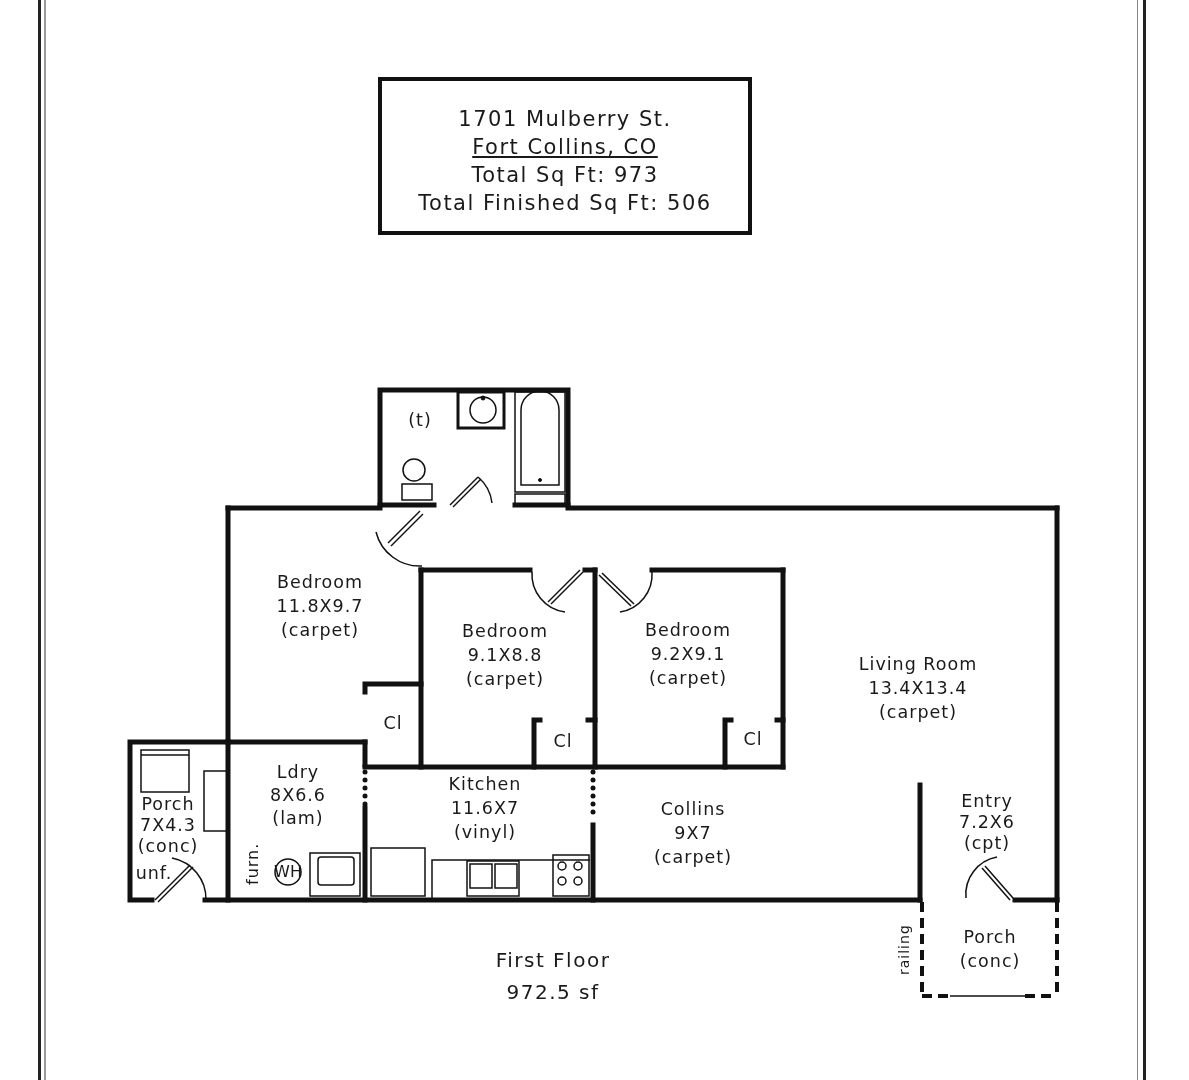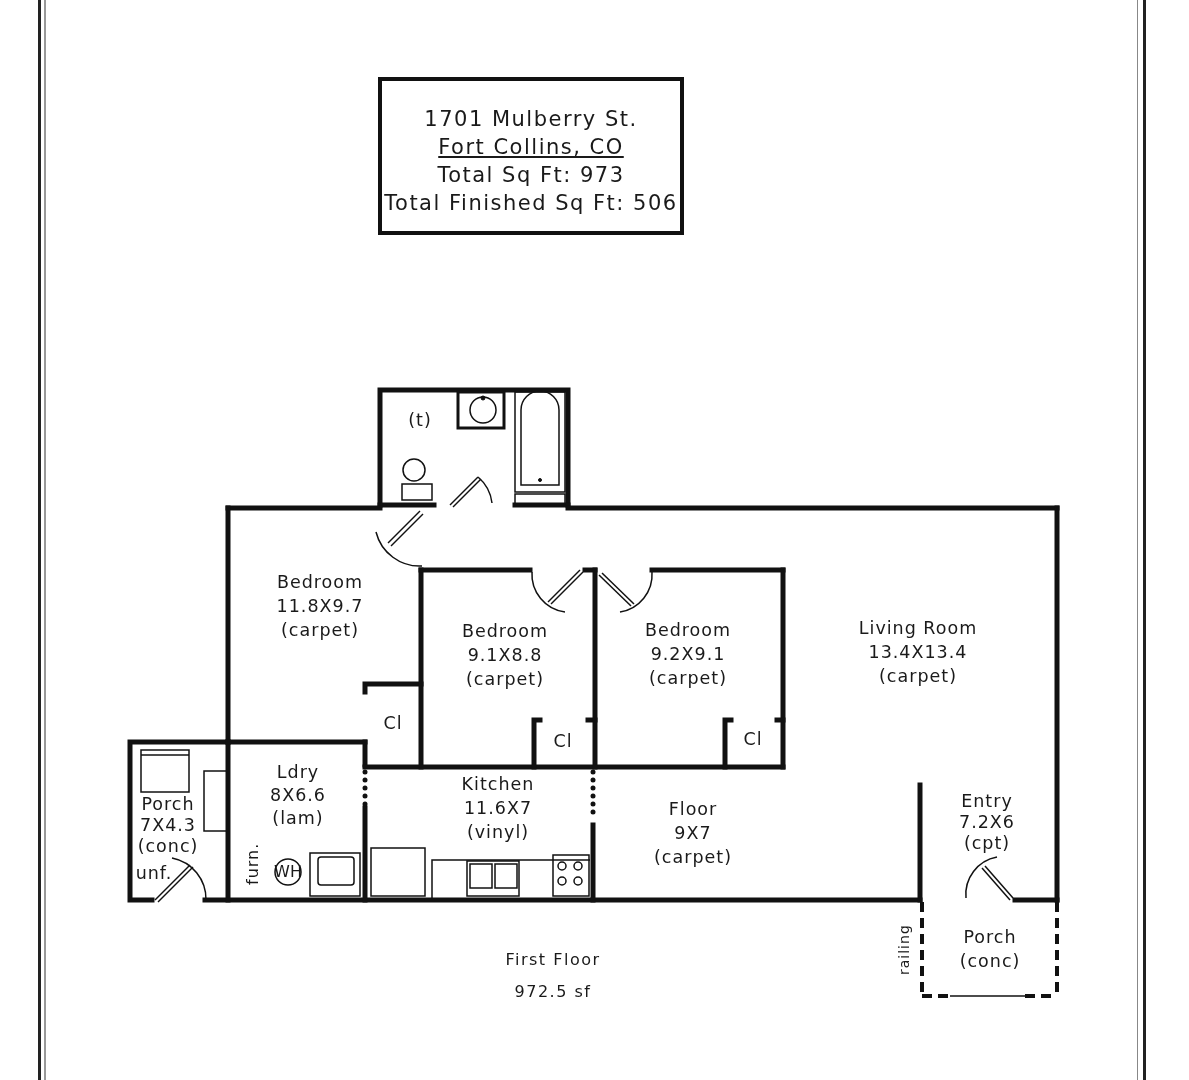--- a/index.html
+++ b/index.html
@@ -1,27 +1,27 @@
 <!DOCTYPE html>
 <html><head>
 <meta charset="utf-8">
 <style>
   html, body { margin:0; padding:0; background:#ffffff; }
   body { width:1189px; height:1080px; position:relative; overflow:hidden; font-family:"DejaVu Sans", sans-serif; color:#1a1a1a; }
   .page-border-left { position:absolute; left:38px; top:0; width:3px; height:1080px; background:#222; }
   .page-border-left2 { position:absolute; left:44px; top:0; width:2px; height:1080px; background:#999; }
   .page-border-right { position:absolute; left:1143px; top:0; width:3px; height:1080px; background:#222; }
   .page-border-right2 { position:absolute; left:1137px; top:0; width:1px; height:1080px; background:#888; }
-  .title-box { position:absolute; left:378px; top:77px; width:306px; height:158px; border:4px solid #111; box-sizing:border-box; text-align:center; }
+  .title-box { position:absolute; left:378px; top:77px; width:374px; height:158px; border:4px solid #111; box-sizing:border-box; text-align:center; }
   .title-box .line { font-size:21px; letter-spacing:1.5px; line-height:28px; }
   .title-box .l1 { margin-top:24px; }
   .title-box .u { text-decoration:underline; }
   svg { position:absolute; left:0; top:0; }
   .lbl { position:absolute; text-align:center; font-size:17.5px; line-height:24px; letter-spacing:1px; color:#1a1a1a; transform:translateX(-50%); white-space:nowrap; }
-  .floor-lbl { position:absolute; text-align:center; font-size:16px; line-height:32px; letter-spacing:1.5px; transform:translateX(-50%); white-space:nowrap; }
+  .floor-lbl { position:absolute; text-align:center; font-size:20px; line-height:32px; letter-spacing:1.5px; transform:translateX(-50%); white-space:nowrap; }
   .vert { position:absolute; font-size:16px; letter-spacing:1px; transform:rotate(-90deg); transform-origin:left top; white-space:nowrap; }
 </style>
 </head>
 <body>
 
 <div class="page-border-left"></div>
 <div class="page-border-left2"></div>
 <div class="page-border-right2"></div>
 <div class="page-border-right"></div>
 
@@ -170,21 +170,21 @@
 <div class="lbl" style="left:505px;top:619px">
   <div>Bedroom</div>
   <div>9.1X8.8</div>
   <div>(carpet)</div>
 </div>
 <div class="lbl" style="left:688px;top:618px">
   <div>Bedroom</div>
   <div>9.2X9.1</div>
   <div>(carpet)</div>
 </div>
-<div class="lbl" style="left:918px;top:616px">
+<div class="lbl" style="left:918px;top:652px">
   <div>Living Room</div>
   <div>13.4X13.4</div>
   <div>(carpet)</div>
 </div>
 
 <div class="lbl" style="left:393px;top:711px">Cl</div>
 <div class="lbl" style="left:563px;top:729px">Cl</div>
 <div class="lbl" style="left:753px;top:727px">Cl</div>
 
 <div class="lbl" style="left:168px;top:794px;line-height:21px">
@@ -195,27 +195,27 @@
 <div class="lbl" style="left:154px;top:861px">unf.</div>
 
 <div class="lbl" style="left:298px;top:761px;line-height:23px">
   <div>Ldry</div>
   <div>8X6.6</div>
   <div>(lam)</div>
 </div>
 <div class="vert" style="left:243px;top:885px">furn.</div>
 <div class="lbl" style="left:288px;top:862px;font-size:16px;line-height:20px;letter-spacing:0">WH</div>
 
-<div class="lbl" style="left:498px;top:772px">
+<div class="lbl" style="left:485px;top:772px">
   <div>Kitchen</div>
   <div>11.6X7</div>
   <div>(vinyl)</div>
 </div>
 <div class="lbl" style="left:693px;top:797px">
-  <div>Floor</div>
+  <div>Collins</div>
   <div>9X7</div>
   <div>(carpet)</div>
 </div>
 <div class="lbl" style="left:987px;top:791px;line-height:21px">
   <div>Entry</div>
   <div>7.2X6</div>
   <div>(cpt)</div>
 </div>
 <div class="lbl" style="left:990px;top:925px">
   <div>Porch</div>

